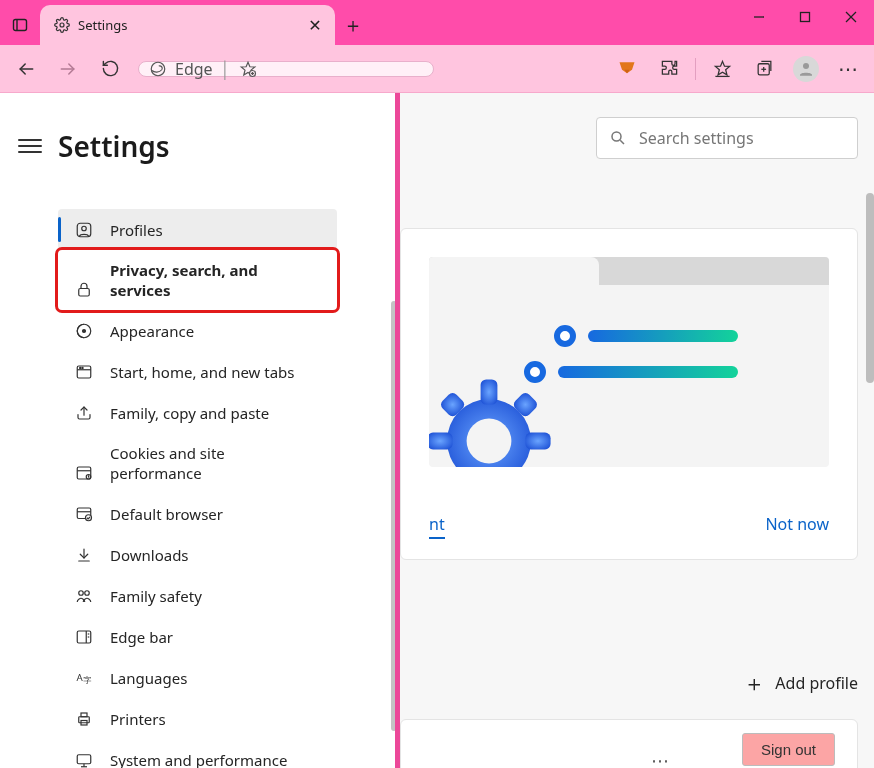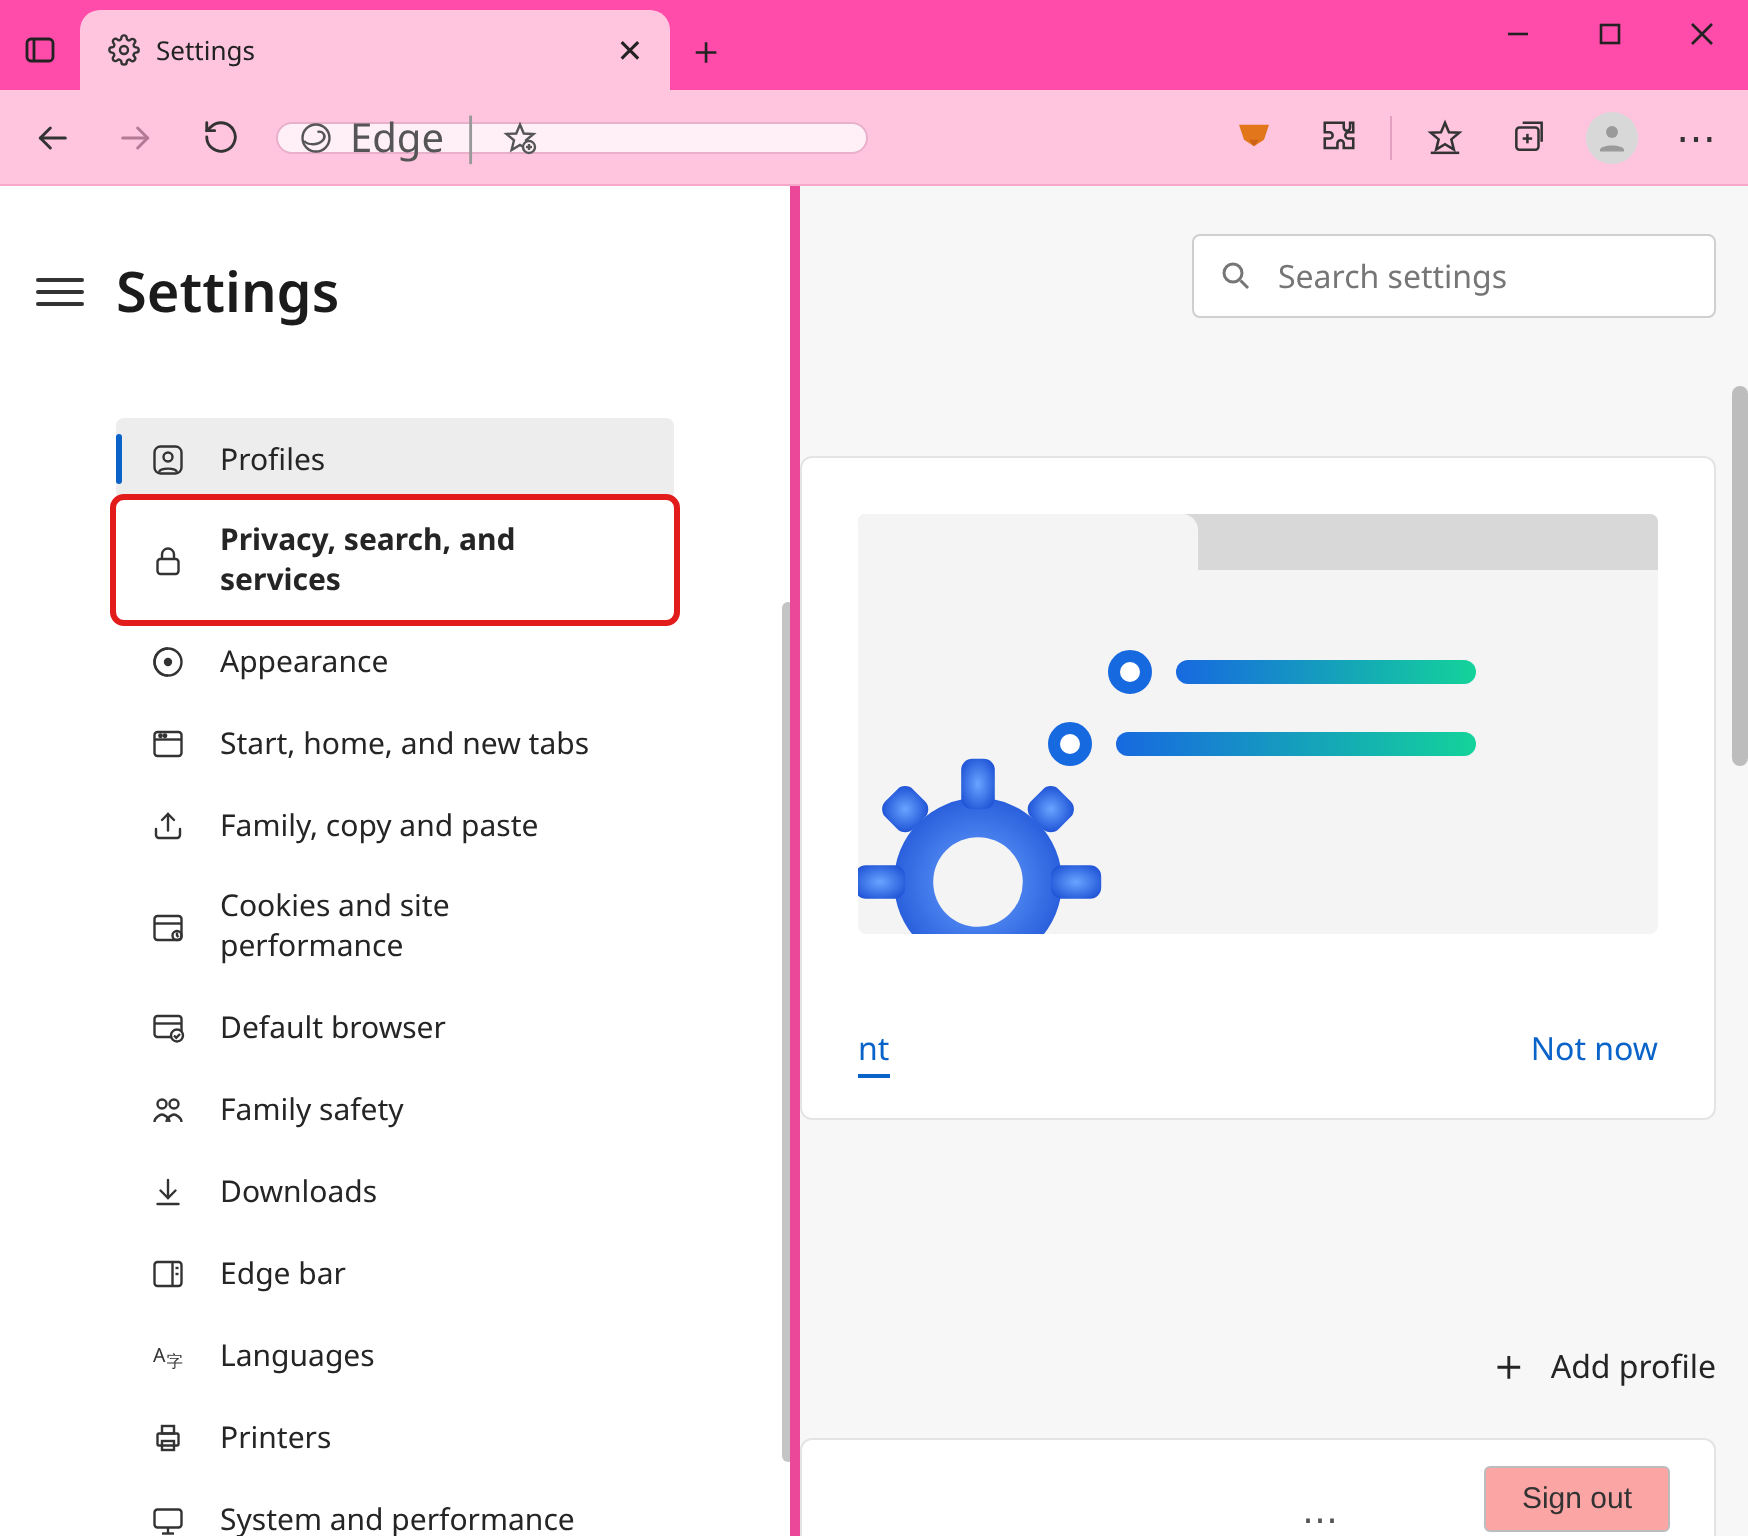--- a/index.html
+++ b/index.html
@@ -48,21 +48,21 @@
   .tbtn {
     width:40px; height:40px; border-radius:6px;
     display:flex; align-items:center; justify-content:center;
     color:#3a3a3a;
   }
   .tbtn.dis { color:#b37a94; }
   .addressbar {
     flex:0 0 296px; height:16px; background:#fff0f7;
     border:1px solid #e8b0cb; border-radius:17px;
     display:flex; align-items:center; padding:0 10px; gap:8px;
-    color:#3a3a3a; font-size:20px;
+    color:#3a3a3a; font-size:16px;
     margin:0 6px;
     text-align:center;
   }
   .addressbar .edge-label { color:#555; }
   .addressbar .sep { color:#999; }
   .addressbar .url { color:#888; white-space:nowrap; overflow:hidden; text-overflow:ellipsis; flex:1;}
   .addressbar .url b { color:#222; font-weight:600;}
   .tb-right { display:flex; align-items:center; gap:2px; margin-left:auto;}
   .avatar {
     width:26px; height:26px; border-radius:50%; background:#d8d8d8;
@@ -83,21 +83,21 @@
     padding: 34px 0 0 18px;
   }
   .hamburger { width:24px; display:flex; flex-direction:column; gap:4px; padding:4px 0;}
   .hamburger span { height:2px; background:#333; border-radius:1px;}
   .settings-title { font-size:28px; font-weight:600; color:#1b1b1b;}
   .nav {
     margin-top:44px; margin-left:58px; width:279px;
     position:relative;
   }
   .nav-item {
-    display:flex; align-items:center; gap:16px;
+    display:flex; align-items:flex-end; gap:16px;
     padding:10px 18px 10px 16px; font-size:15px; color:#252525;
     border-radius:4px; position:relative; min-height:40px;
   }
   .nav-item .icon { width:20px; height:20px; flex:0 0 20px; display:flex; align-items:center; justify-content:center; color:#333; margin-top:1px;}
   .nav-item.active { background:#ededed; }
   .nav-item.active::before {
     content:""; position:absolute; left:0; top:8px; bottom:8px; width:3px;
     background:#0a63c9; border-radius:2px;
   }
   .nav-item.highlight {
@@ -364,38 +364,38 @@
               <rect x="3" y="4" width="18" height="14" rx="2"></rect>
               <line x1="3" y1="9" x2="21" y2="9"></line>
               <circle cx="18" cy="17" r="4" fill="#fff"></circle>
               <polyline points="16 17 17.5 18.5 20 16"></polyline>
             </svg>
           </span>
         <span>Default browser</span>
       </div>
       <div class="nav-item">
         <span class="icon">
+            <svg width="18" height="18" viewBox="0 0 24 24" fill="none" stroke="#333" stroke-width="1.6" stroke-linecap="round">
+              <line x1="12" y1="4" x2="12" y2="16"></line>
+              <polyline points="7 11 12 16 17 11"></polyline>
+              <line x1="5" y1="20" x2="19" y2="20"></line>
+            </svg>
+          </span>
+        <span>Downloads</span>
+      </div>
+      <div class="nav-item">
+        <span class="icon">
             <svg width="18" height="18" viewBox="0 0 24 24" fill="none" stroke="#333" stroke-width="1.6">
               <circle cx="8" cy="8" r="3"></circle>
               <circle cx="16" cy="8" r="3"></circle>
               <path d="M3 20c0-3 4-5 5-5s5 2 5 5"></path>
               <path d="M11 20c0-3 4-5 5-5s5 2 5 5"></path>
             </svg>
           </span>
         <span>Family safety</span>
-      </div>
-      <div class="nav-item">
-        <span class="icon">
-            <svg width="18" height="18" viewBox="0 0 24 24" fill="none" stroke="#333" stroke-width="1.6" stroke-linecap="round">
-              <line x1="12" y1="4" x2="12" y2="16"></line>
-              <polyline points="7 11 12 16 17 11"></polyline>
-              <line x1="5" y1="20" x2="19" y2="20"></line>
-            </svg>
-          </span>
-        <span>Downloads</span>
       </div>
       <div class="nav-item">
         <span class="icon">
             <svg width="18" height="18" viewBox="0 0 24 24" fill="none" stroke="#333" stroke-width="1.6">
               <rect x="3" y="4" width="18" height="16" rx="2"></rect>
               <line x1="15" y1="4" x2="15" y2="20"></line>
               <line x1="17" y1="8" x2="19" y2="8"></line>
               <line x1="17" y1="12" x2="19" y2="12"></line>
             </svg>
           </span>

